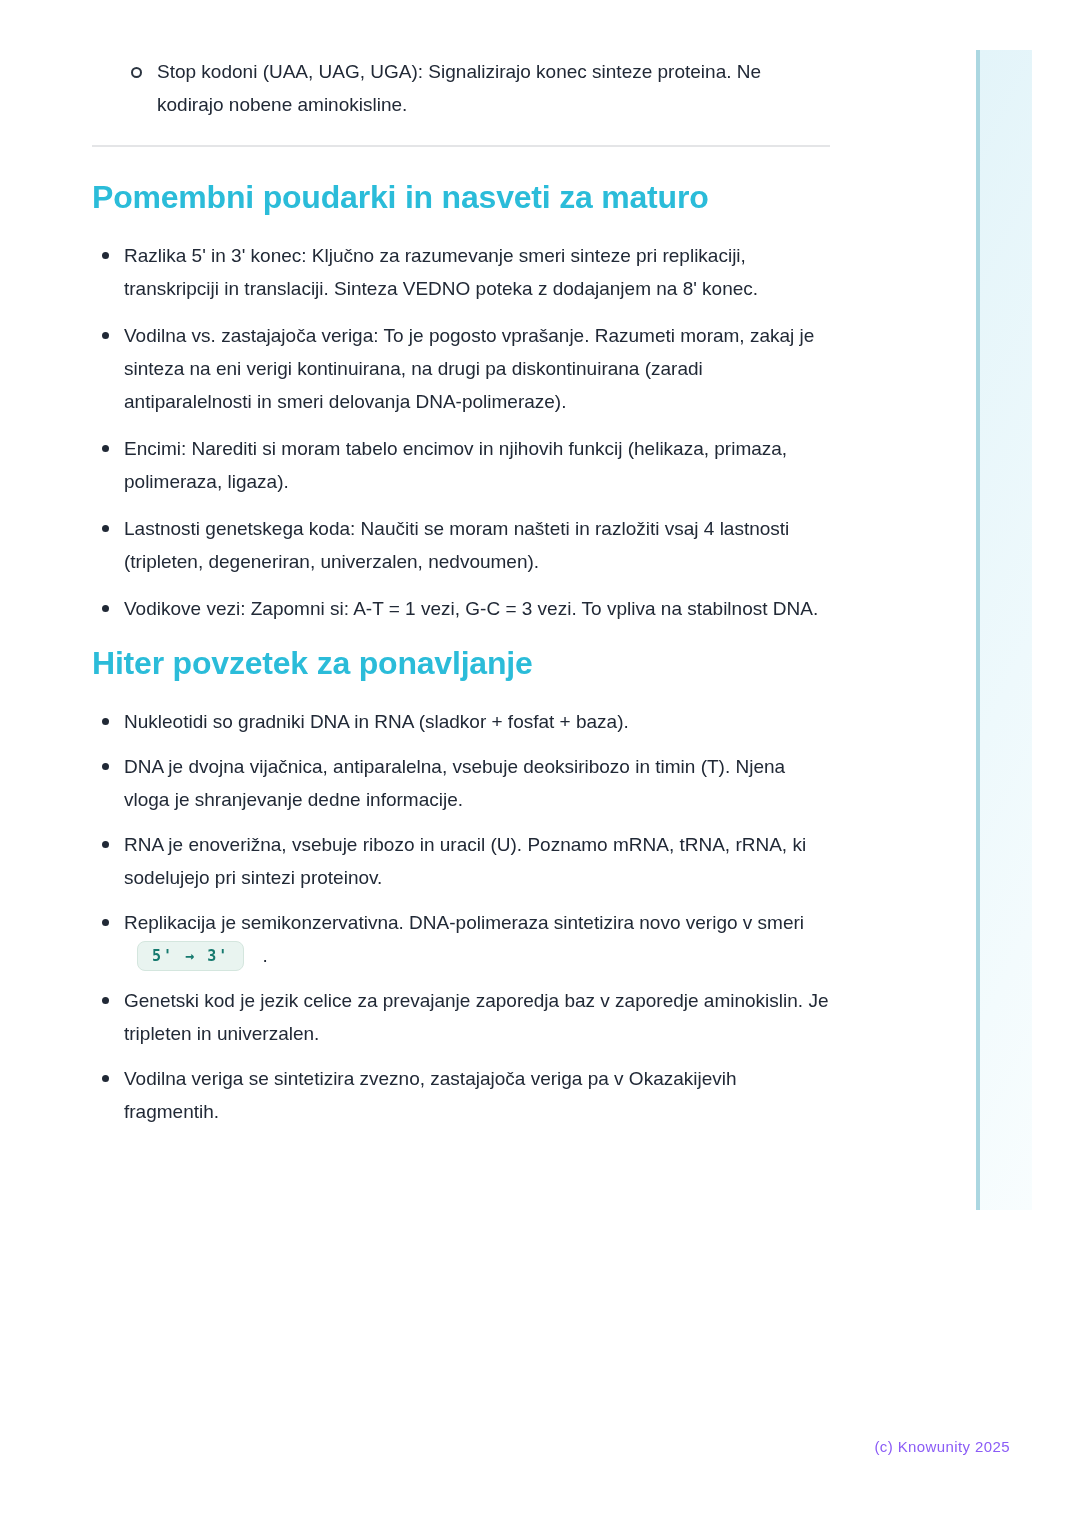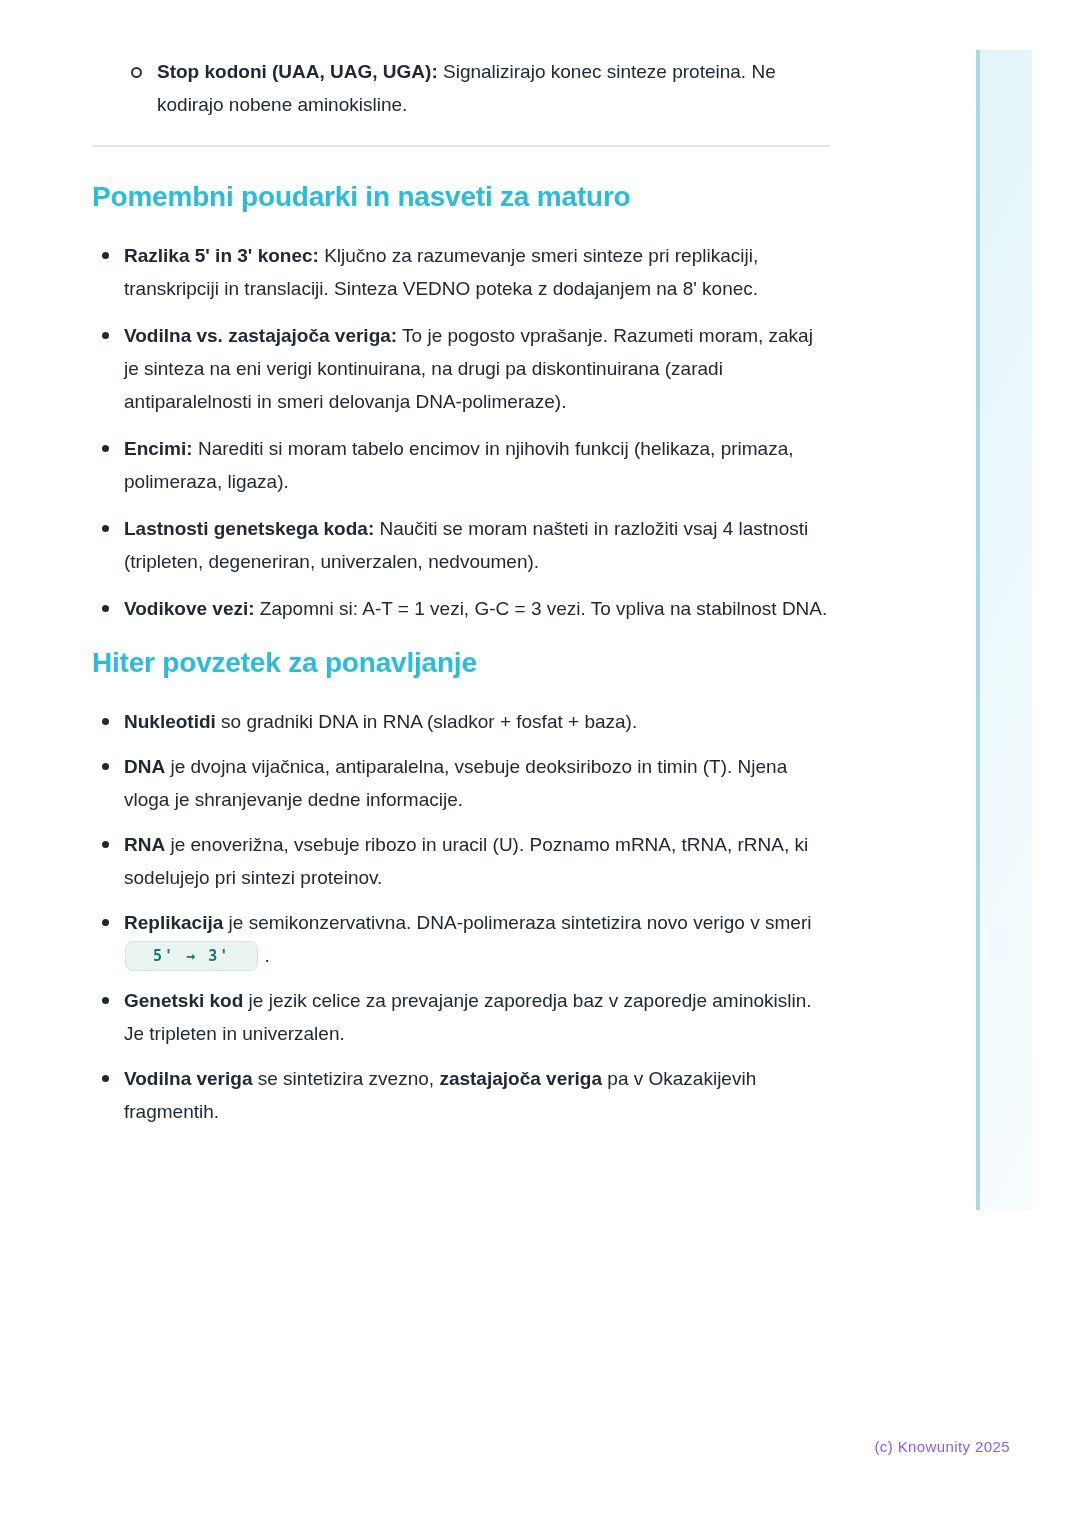--- a/index.html
+++ b/index.html
@@ -16,30 +16,30 @@
   .li { position:relative; padding-left:32px; margin:0 0 14px 0; }
   .li .dot {
     position:absolute; left:10px; top:13px; width:7px; height:7px;
     border-radius:50%; background:#212936;
   }
   .li.sub { padding-left:65px; margin-top:55px; margin-bottom:0; }
   .li.sub .ring {
     position:absolute; left:39px; top:12px; width:7px; height:7px;
     border-radius:50%; border:2px solid #2b3440; background:transparent;
   }
-  .b { font-weight:700; }
+  .b { font-weight:400; }
   hr.divider { border:none; border-top:2px solid #e4e5e7; margin:24px 0 0 0; }
   h1.section-title {
-    font-size:28px; line-height:32px; font-weight:700; color:#2bbcd9;
+    font-size:32px; line-height:32px; font-weight:700; color:#2bbcd9;
     letter-spacing:-0.2px; margin:22px 0 26px 0;
   }
   h1.section-title.first { margin-top:34px; }
   .sum .li { margin-bottom:12px; }
   .chip {
-    display:inline-block; padding:1px 27px; margin:0 1px;
+    display:inline-block; padding:1px 14px; margin:0 13px;
     background:#e9f4f0; border:1px solid #d4e6de; border-radius:8px;
     font-family:"DejaVu Sans Mono", monospace; font-size:15px; font-weight:700;
     color:#15796e; letter-spacing:2px; line-height:26px; vertical-align:1px;
   }
   .scroll-strip {
     position:absolute; left:976px; top:50px; width:52px; height:1160px;
     border-left:4px solid #abd7e1;
     background:linear-gradient(115deg, #e3f4f9 0%, #eef9fc 55%, #f8fdfe 100%);
   }
   .footer {

